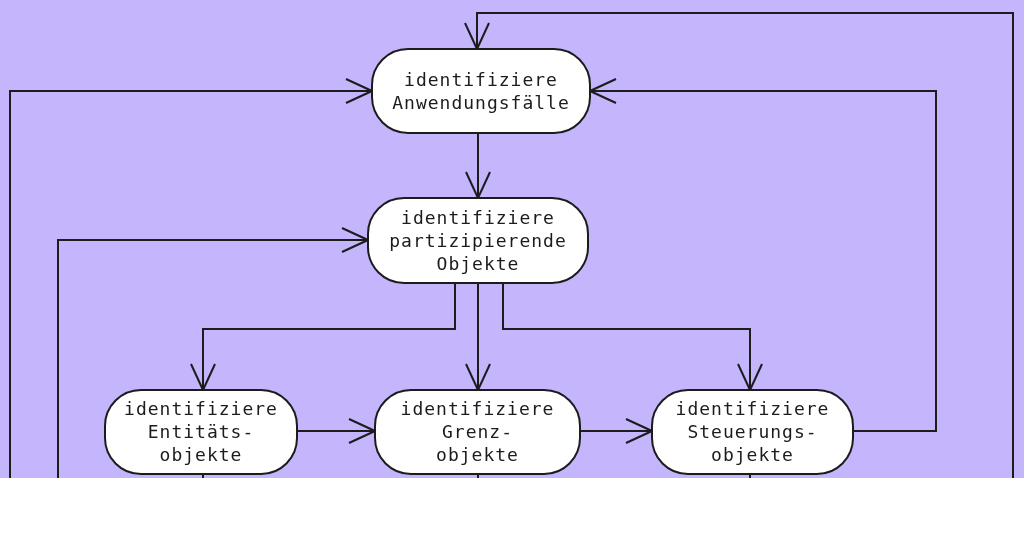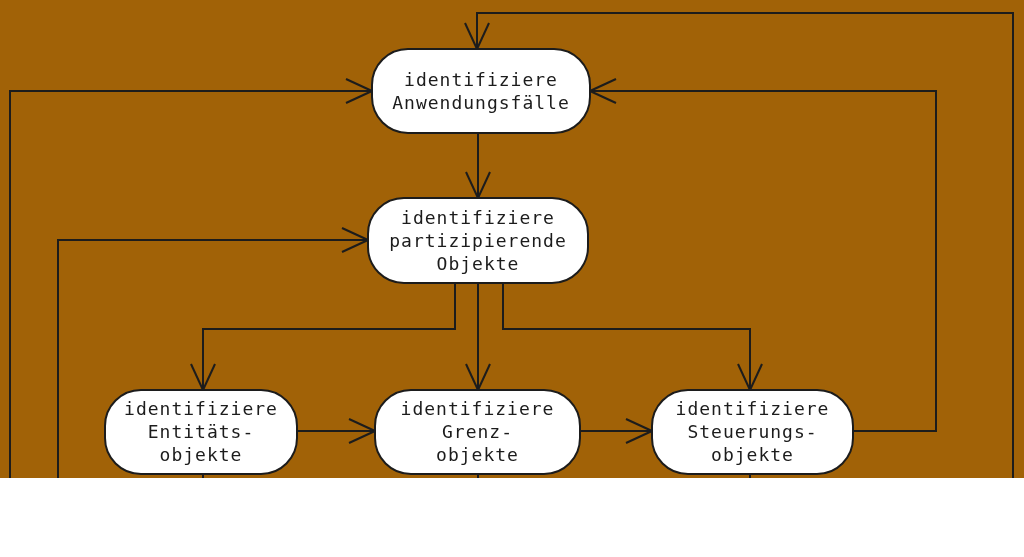--- a/index.html
+++ b/index.html
@@ -5,21 +5,21 @@
   html, body {
     margin: 0;
     padding: 0;
     background: #ffffff;
   }
   .figure-wrap {
     position: relative;
     width: 1024px;
     height: 478px;
     overflow: hidden;
-    background: #a16207;
+    background: #c4b5fd;
   }
   svg text {
     font-family: "DejaVu Sans Mono", "Liberation Mono", monospace;
     font-size: 18px;
     letter-spacing: 1px;
   }
 </style>
 </head>
 <body>
 

